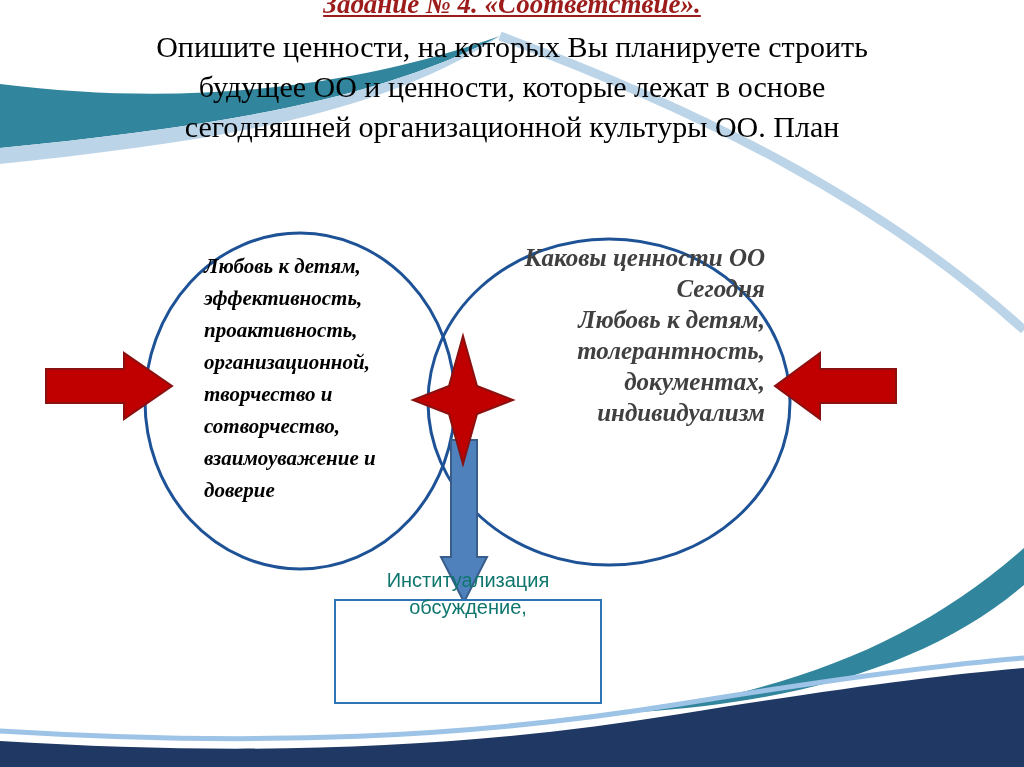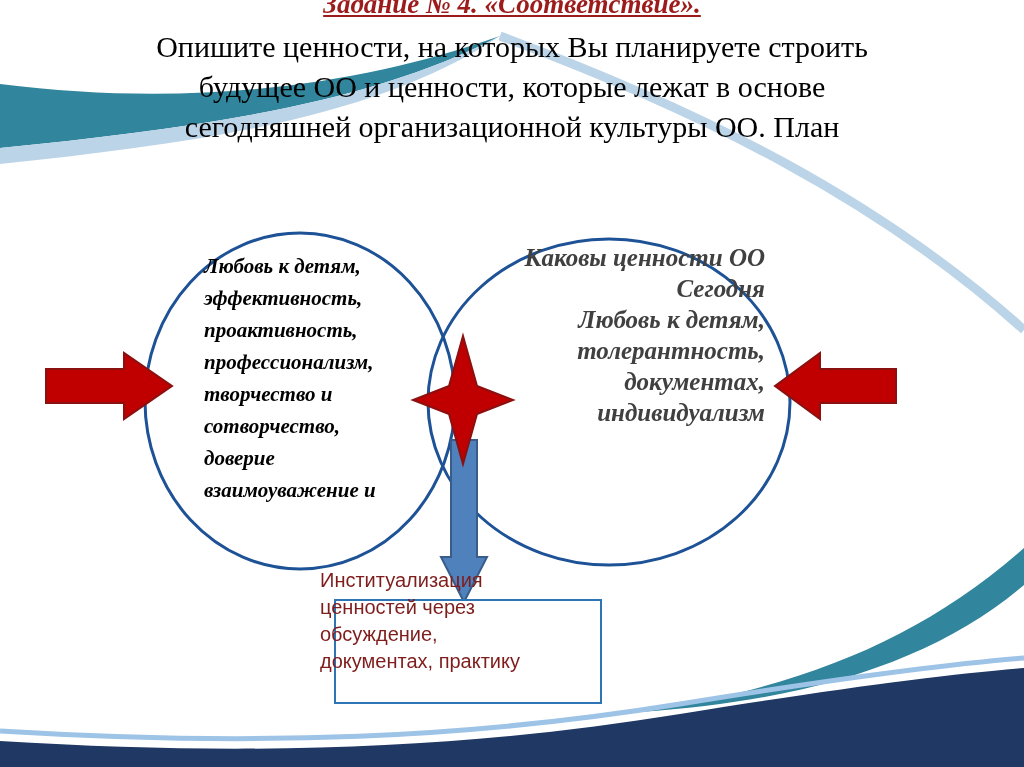--- a/index.html
+++ b/index.html
@@ -29,22 +29,22 @@
     position:absolute; left:455px; top:242px; width:310px;
     font-style:italic; font-weight:bold; font-size:25px; line-height:31px;
     color:#404040; text-align:right;
   }
   .bottom-box {
     position:absolute; left:334px; top:599px; width:268px; height:105px;
     border:2px solid #2e75b6; background:#ffffff;
   }
   .bottom-box-text {
     position:absolute; left:320px; top:567px; width:296px;
-    font-family:"Liberation Sans", sans-serif;
-    font-size:20px; line-height:27px; color:#7f1d1d;
+    text-align:center; font-family:"Liberation Sans", sans-serif;
+    font-size:20px; line-height:27px; color:#0f766e;
   }
 </style>
 </head>
 <body>
 
 <svg class="decor-svg" viewBox="0 0 1024 767">
 
   <path d="M0,84 C 190,108 360,86 500,36 C 370,104 200,128 0,148 Z" fill="#31859c"></path>
   <path d="M0,148 C 200,128 370,104 500,36 C 380,116 210,142 0,164 Z" fill="#bcd4e8"></path>
 
@@ -72,35 +72,33 @@
 <div class="slide-subtitle">
   <div>Опишите ценности, на которых Вы планируете строить</div>
   <div>будущее ОО и ценности, которые лежат в основе</div>
   <div>сегодняшней организационной культуры ОО. План</div>
 </div>
 
 <div class="left-circle-text">
   <div>Любовь к детям,</div>
   <div>эффективность,</div>
   <div>проактивность,</div>
-  <div>профессионализм,</div>
+  <div>организационной,</div>
   <div>творчество и</div>
   <div>сотворчество,</div>
+  <div>взаимоуважение и</div>
   <div>доверие</div>
-  <div>взаимоуважение и</div>
 </div>
 
 <div class="right-circle-text">
   <div>Каковы ценности ОО</div>
   <div>Сегодня</div>
   <div>Любовь к детям,</div>
   <div>толерантность,</div>
   <div>документах,</div>
   <div>индивидуализм</div>
 </div>
 
 <div class="bottom-box"></div>
 <div class="bottom-box-text">
   <div>Институализация</div>
-  <div>ценностей через</div>
   <div>обсуждение,</div>
-  <div>документах, практику</div>
 </div>
 
 </body></html>

